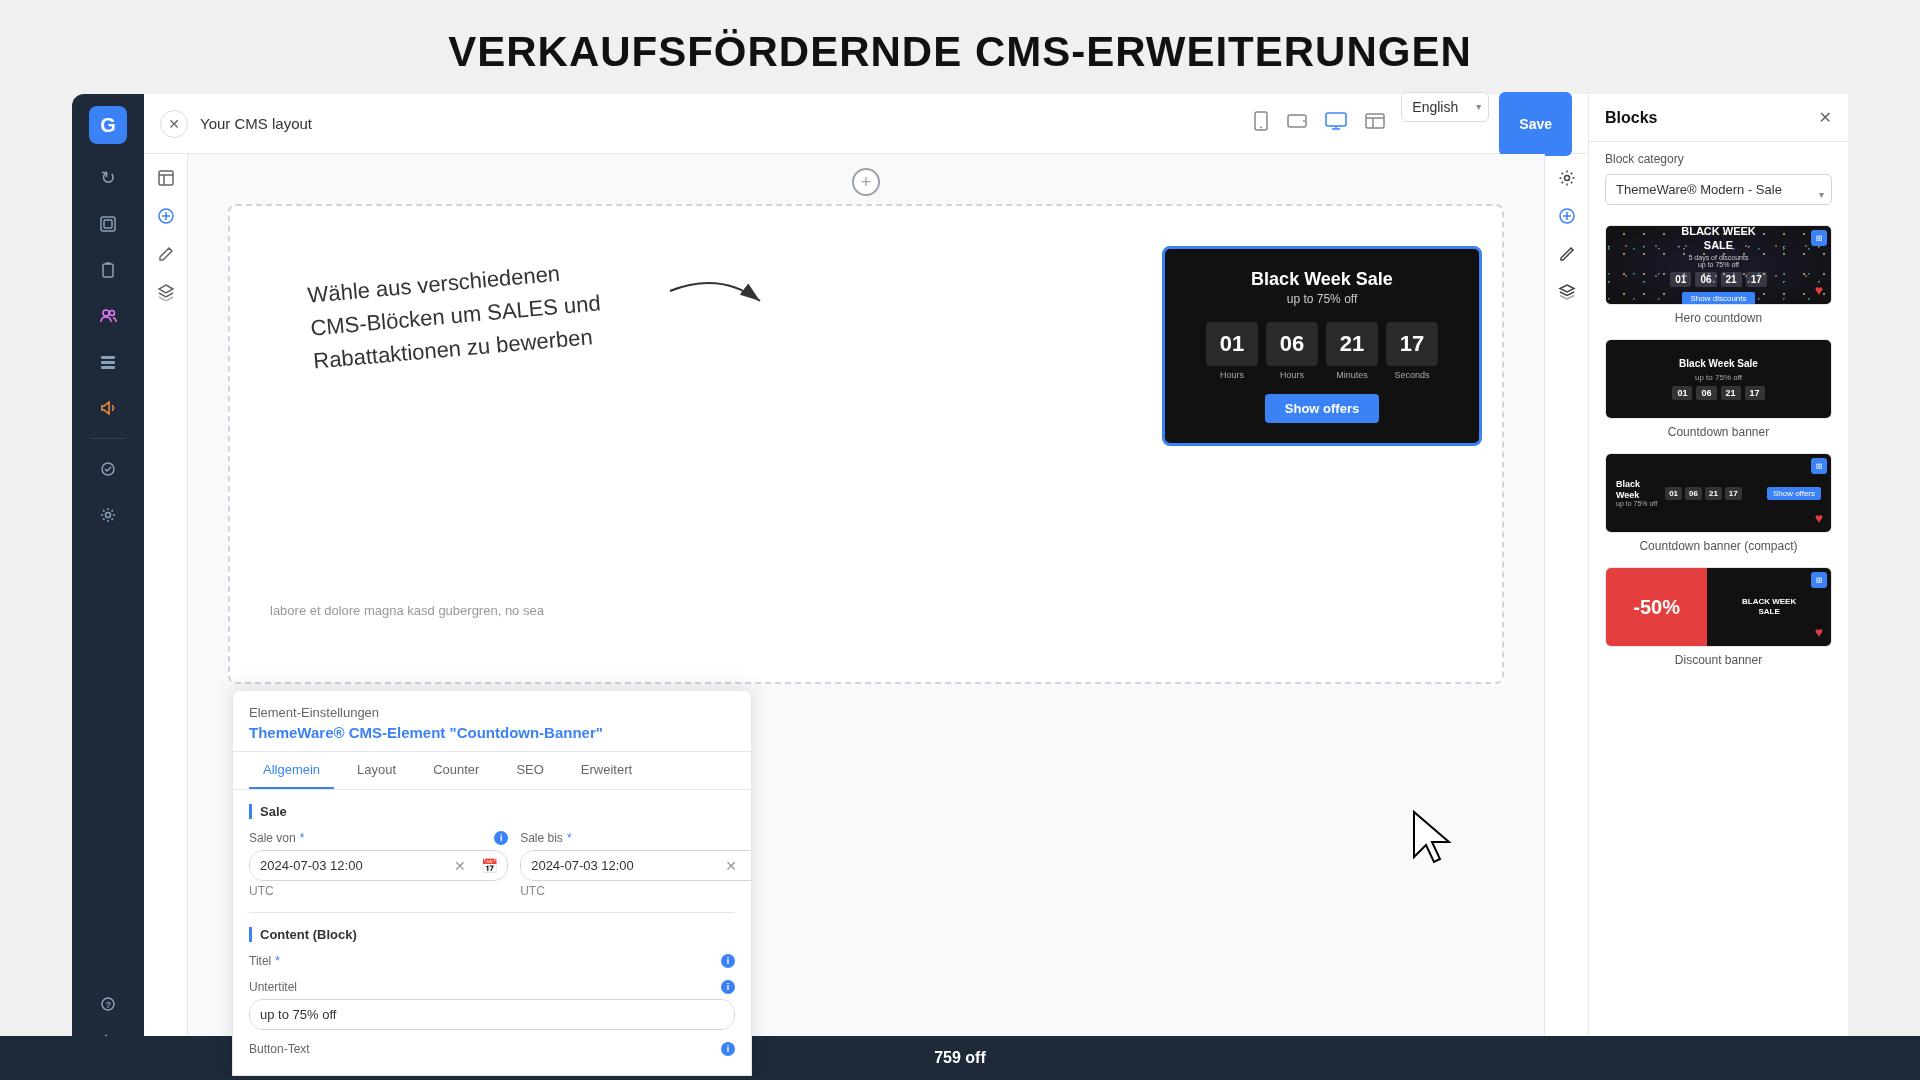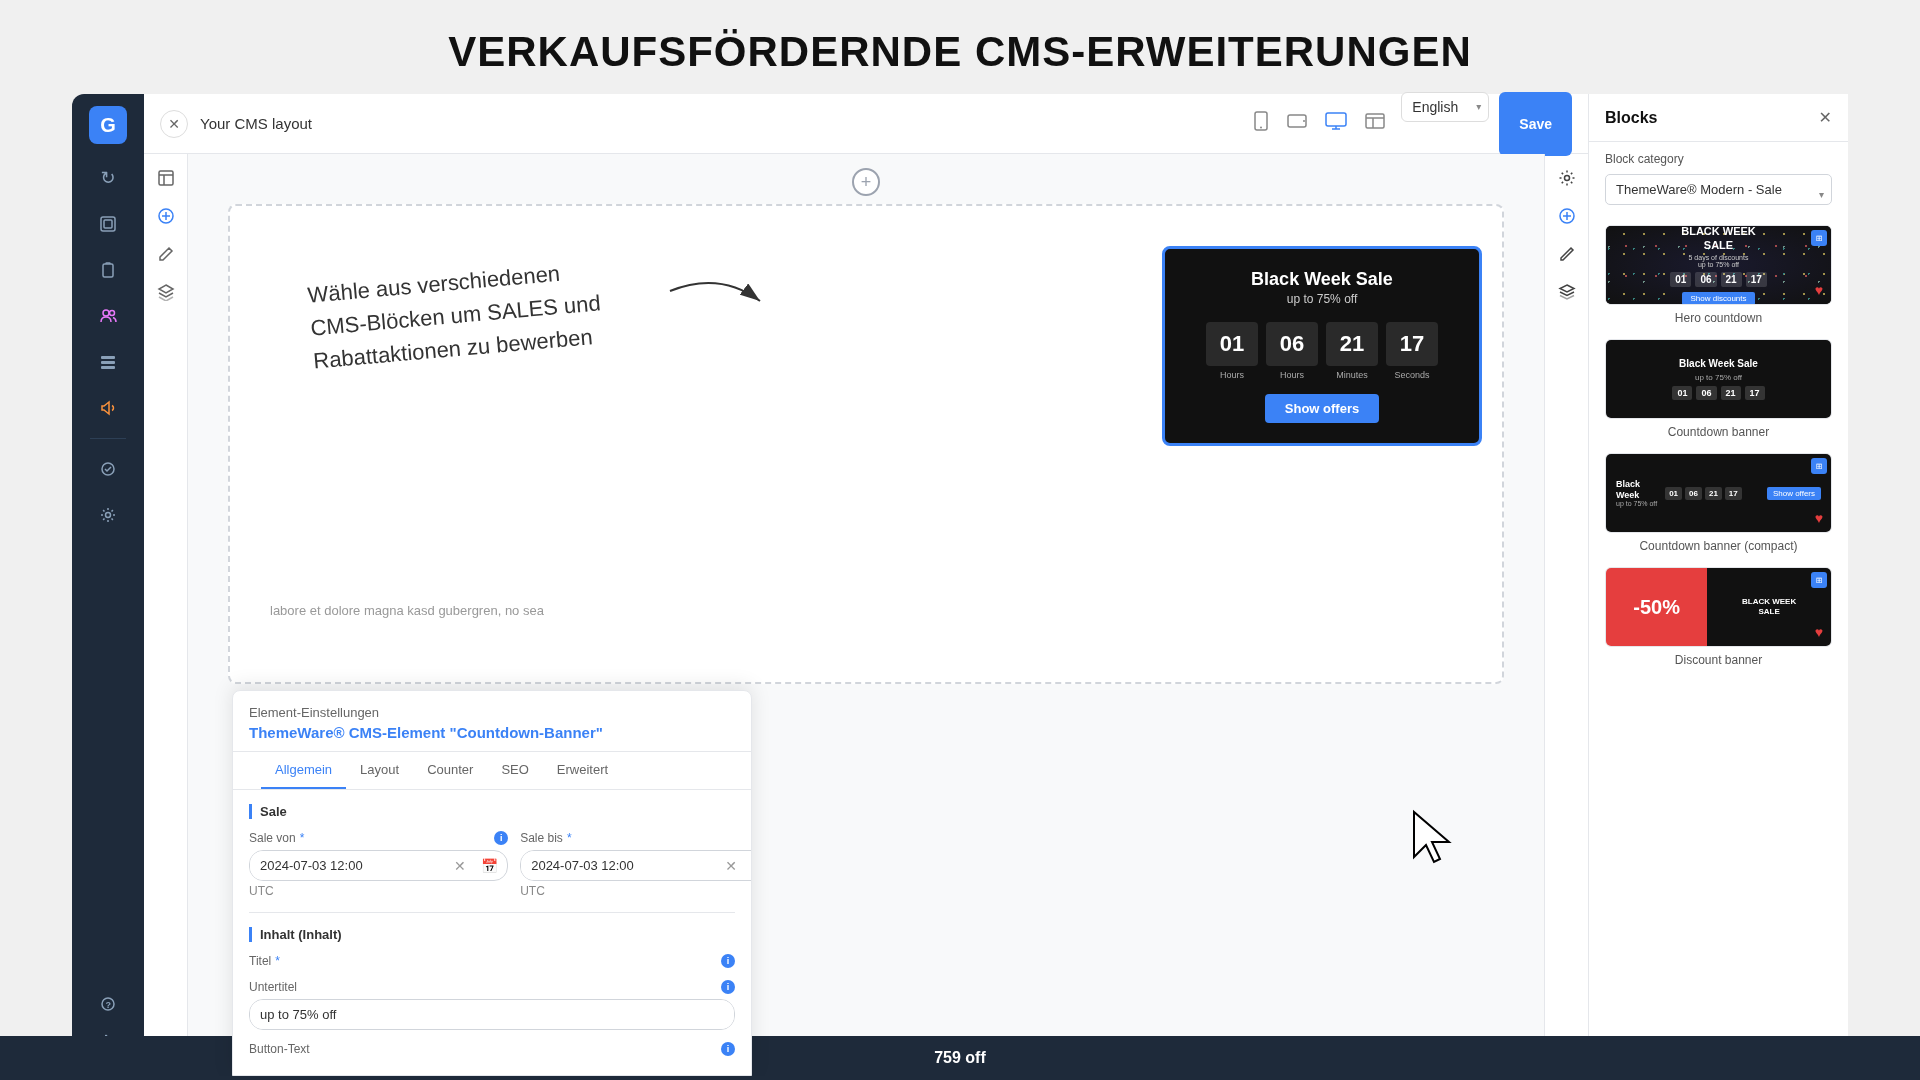--- a/index.html
+++ b/index.html
@@ -392,23 +392,23 @@
     }
 
     .element-settings-name {
       font-size: 15px;
       font-weight: 600;
       color: #3b82f6;
     }
 
     .element-settings-tabs {
       display: flex;
-      gap: 0;
+      gap: 9px;
       border-bottom: 1px solid #e5e7eb;
-      padding: 0 28px;
+      padding: 0 16px;
     }
 
     .tab {
       padding: 10px 14px;
       font-size: 13px;
       cursor: pointer;
       color: #666;
       border-bottom: 2px solid transparent;
     }
 
@@ -1044,21 +1044,21 @@
                   <input class="field-input" type="text" value="2024-07-03 12:00" style="">
                   <span class="field-input-icon">✕</span>
                   <span class="field-input-icon">📅</span>
                 </div>
                 <div class="field-note">UTC</div>
               </div>
             </div>
 
             <div class="section-divider"></div>
 
-            <div class="section-label">Inhalt (Inhalt)</div>
+            <div class="section-label">Content (Block)</div>
 
             <div class="field-group" style="margin-bottom: 12px;">
               <div class="field-label">
                 <span>Titel</span>
                 <span class="required"> *</span>
                 <span class="info-icon" style="margin-left:auto; background:#3b82f6; border-radius:50%; width:14px; height:14px; display:inline-flex; align-items:center; justify-content:center; color:white; font-size:9px; font-weight:700;">i</span>
               </div>
             </div>
 
             <div class="field-group" style="margin-bottom: 12px;">

